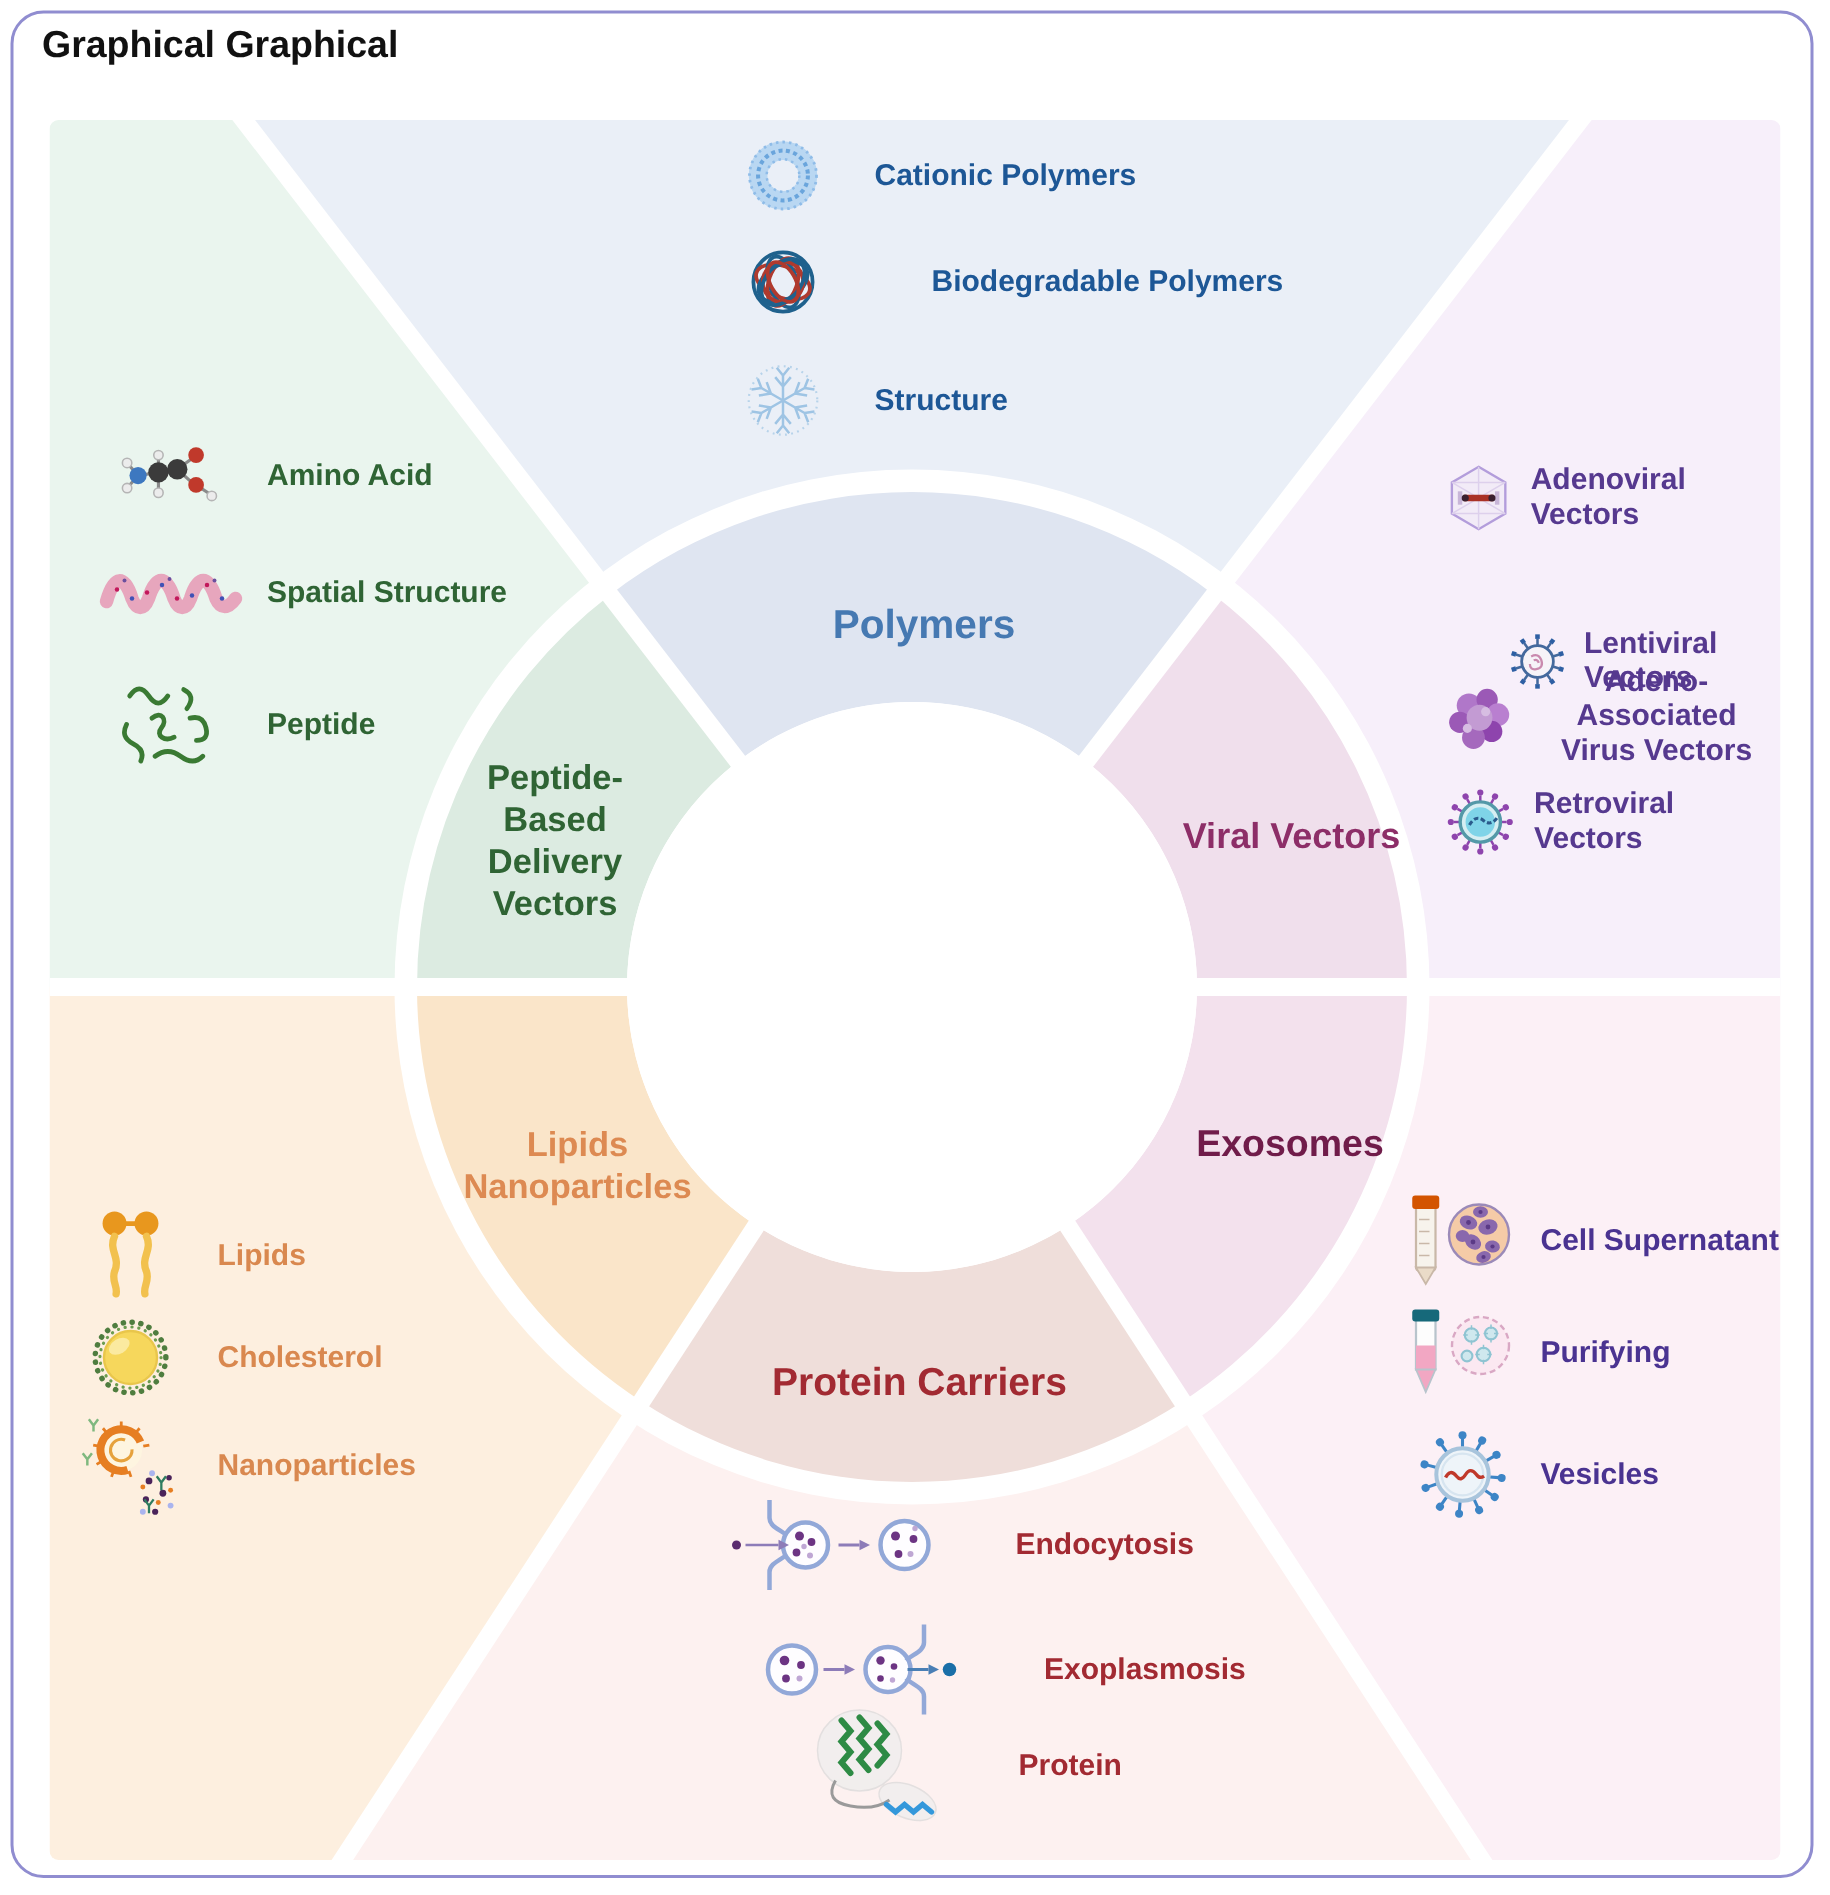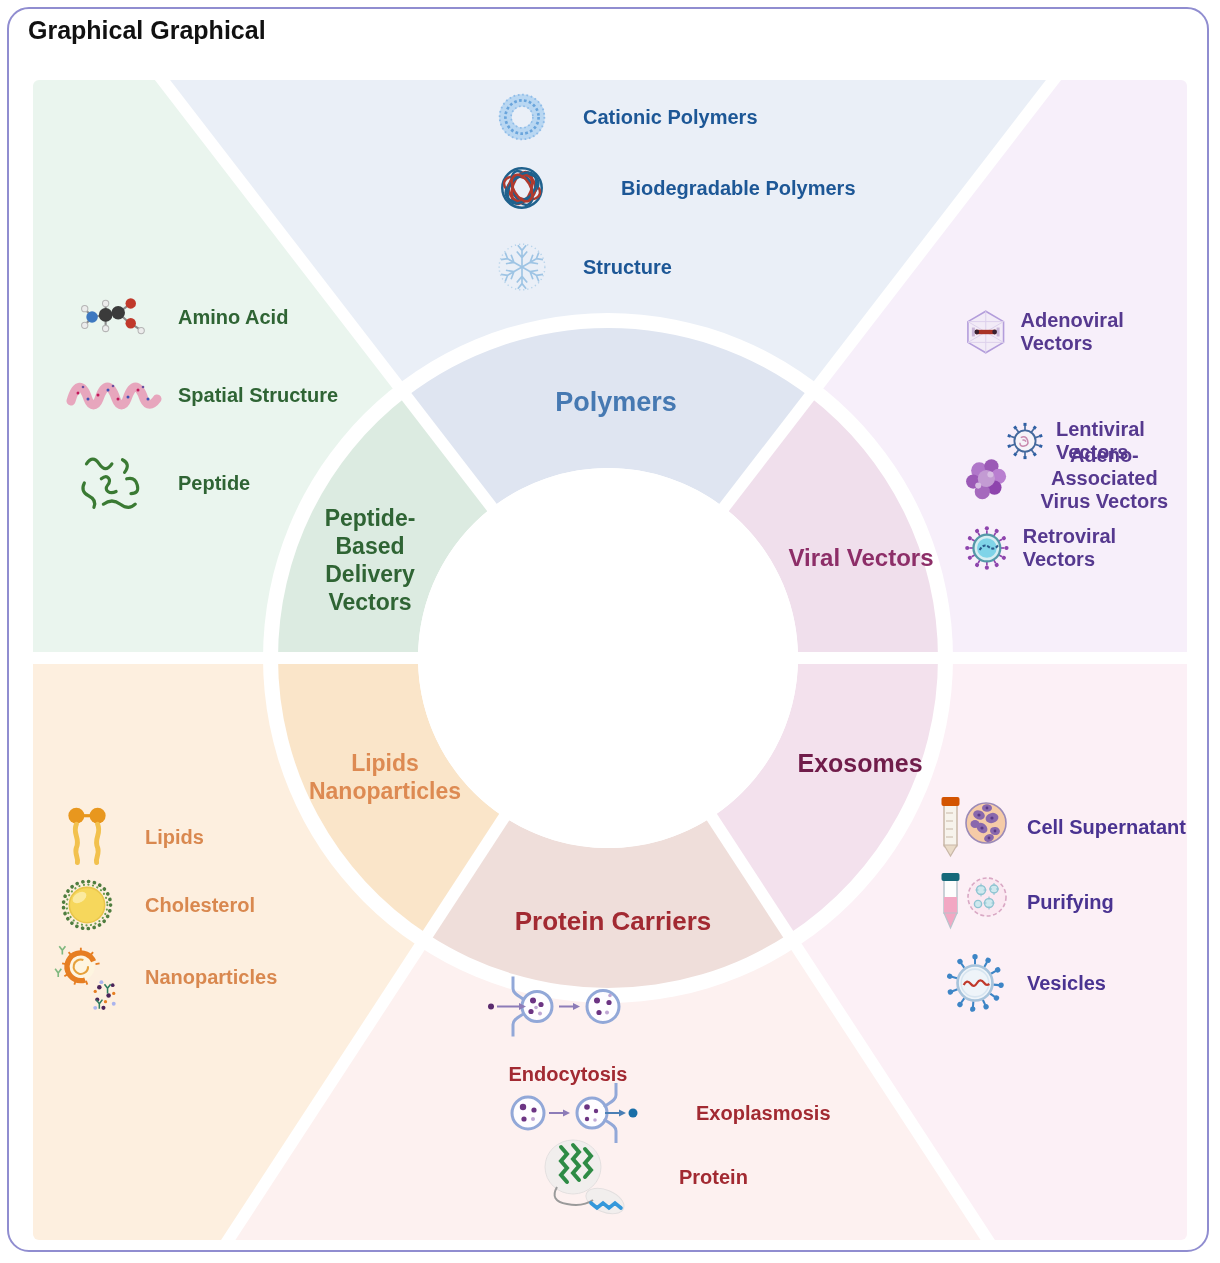--- a/index.html
+++ b/index.html
@@ -5,21 +5,21 @@
   html,body{margin:0;padding:0;background:#fff;}
   #stage{position:relative;width:1220px;height:1263px;background:#fff;
          font-family:"Liberation Sans",sans-serif;overflow:hidden;}
   #card{position:absolute;left:7px;top:7px;width:1202px;height:1245px;
         border:2px solid #908dd0;border-radius:22px;background:#fff;box-sizing:border-box;}
   #header{position:absolute;left:28px;top:16px;font-size:25px;font-weight:bold;color:#111;}
   #figure{position:absolute;left:33px;top:80px;width:1154px;height:1160px;overflow:hidden;border-radius:6px;}
   #bgsvg{position:absolute;left:0;top:0;}
   .ring-label{position:absolute;transform:translate(-50%,-50%);font-weight:bold;
               text-align:center;white-space:pre-line;line-height:1.22;}
-  #lbl-polymers{left:583px;top:322px;font-size:27px;text-align:right;}
+  #lbl-polymers{left:583px;top:337px;font-size:27px;text-align:right;}
   #lbl-viral{left:828px;top:478px;font-size:24px;}
   #lbl-exosomes{left:827px;top:683px;font-size:25px;}
   #lbl-protein{left:580px;top:842px;font-size:26px;}
   #lbl-lipids{left:352px;top:697px;font-size:23px;}
   #lbl-peptide{left:337px;top:480px;font-size:23px;}
   #center-title{position:absolute;left:575px;top:578px;transform:translate(-50%,-50%);
                 width:370px;text-align:center;font-family:"DejaVu Serif",serif;
                 font-weight:bold;font-size:33px;line-height:1.38;color:#0d0d0d;white-space:pre-line;}
   .row{position:absolute;display:flex;align-items:center;transform:translateY(-50%);}
   .row .lbl{font-weight:bold;font-size:20px;white-space:pre-line;line-height:1.15;}
@@ -38,21 +38,21 @@
   .r-amino{left:28px;top:237px;gap:12px;}
   .r-spatial{left:28px;top:315px;gap:12px;}
   .r-pep{left:28px;top:403px;gap:12px;}
   .pbox{width:105px;}
   
   .r-lip{left:20px;top:757px;gap:24px;}
   .r-chol{left:20px;top:825px;gap:24px;}
   .r-nano{left:20px;top:897px;gap:24px;}
   .lbox{width:68px;}
   
-  .r-endo{left:450px;top:950px;gap:24px;flex-direction:column;}
+  .r-endo{left:450px;top:950px;gap:24px;}
   .r-exo{left:474px;top:1033px;gap:14px;}
   .r-prot{left:500px;top:1097px;gap:46px;}
   
   .r-sup{left:898px;top:747px;gap:8px;}
   .r-pur{left:898px;top:822px;gap:8px;}
   .r-ves{left:898px;top:903px;gap:8px;}
   .ebox{width:88px;}
 </style>
 </head>
 <body>

